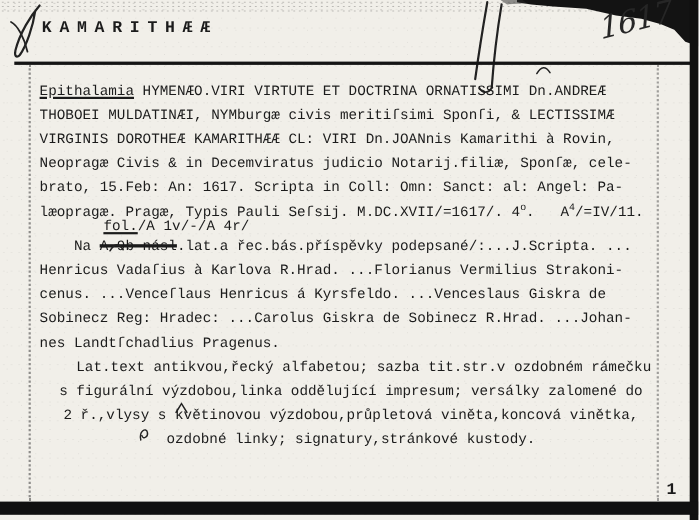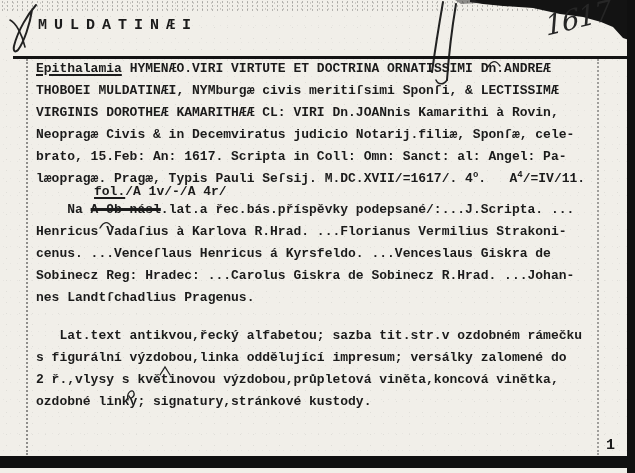--- a/index.html
+++ b/index.html
@@ -27,25 +27,25 @@
   .hand-year{
     position:absolute;left:545px;top:0px;width:80px;height:44px;
     font-family:"DejaVu Serif","Liberation Serif",serif;font-style:italic;
     font-size:28px;color:#262626;transform:rotate(-14deg) skewX(-8deg);
     letter-spacing:-1px;
   }
   .rule{position:absolute;left:13px;top:56px;width:616px;height:3px;background:#141414;}
   .border-dotted{position:absolute;top:59px;height:396px;border-left:2px dotted rgba(60,60,60,.55);}
   .border-dotted.left{left:26px;}
   .border-dotted.right{left:597px;border-left-color:rgba(60,60,60,.45);}
-  .textblock{position:absolute;left:36px;top:58px;width:566px;font-weight:bold;}
+  .textblock{position:absolute;left:36px;top:72px;width:566px;}
   .line{white-space:pre;font-size:13px;line-height:22px;height:22px;}
   .para{position:relative;}
   .para.p2{margin-top:9px;}
-  .para.p3{margin-top:16px;}
+  .para.p3{margin-top:0;text-align:center;}
   .line.inserted{position:absolute;top:-14px;left:58px;height:14px;line-height:14px;}
   .u{text-decoration:underline;text-underline-offset:2px;text-decoration-thickness:1.5px;}
   .strike{text-decoration:line-through;text-decoration-thickness:2.5px;}
   .sup{font-size:9px;vertical-align:super;line-height:0;}
   .page-number{position:absolute;left:606px;top:437px;font-size:15px;font-weight:bold;}
   .edge-right{position:absolute;right:0;top:0;width:8px;height:100%;background:#101010;}
   .edge-bottom{position:absolute;left:0;top:456px;width:100%;height:12px;background:#101010;}
   .svg-abs{position:absolute;}
   .pen{stroke:#222;fill:none;stroke-linecap:round;}
 </style>
@@ -67,21 +67,21 @@
   </svg>
 
   <svg class="svg-abs pen" style="left:425px;top:0;" width="56" height="86" viewBox="0 0 56 86">
     <path d="M18,2 C14,25 10,50 7,72" stroke-width="2"></path>
     <path d="M31,4 C27,28 24,52 22,80" stroke-width="2"></path>
     <path d="M22,80 C19,85 13,85 11,80" stroke-width="1.6"></path>
   </svg>
 
   <div class="hand-year">1617</div>
 
-  <div class="header-title">MULDATINÆI</div>
+  <div class="header-title">KAMARITHÆÆ</div>
 
   <div class="rule"></div>
   <div class="border-dotted left"></div>
   <div class="border-dotted right"></div>
 
   <div class="textblock">
     <div class="para p1">
         <div class="line"><span class="u">Epithalamia</span><span> HYMENÆO.VIRI VIRTUTE ET DOCTRINA ORNATISSIMI Dn.ANDREÆ</span></div>
         <div class="line"><span>THOBOEI MULDATINÆI, NYMburgæ civis meritiſsimi Sponſi, &amp; LECTISSIMÆ</span></div>
         <div class="line"><span>VIRGINIS DOROTHEÆ KAMARITHÆÆ CL: VIRI Dn.JOANnis Kamarithi à Rovin,</span></div>

